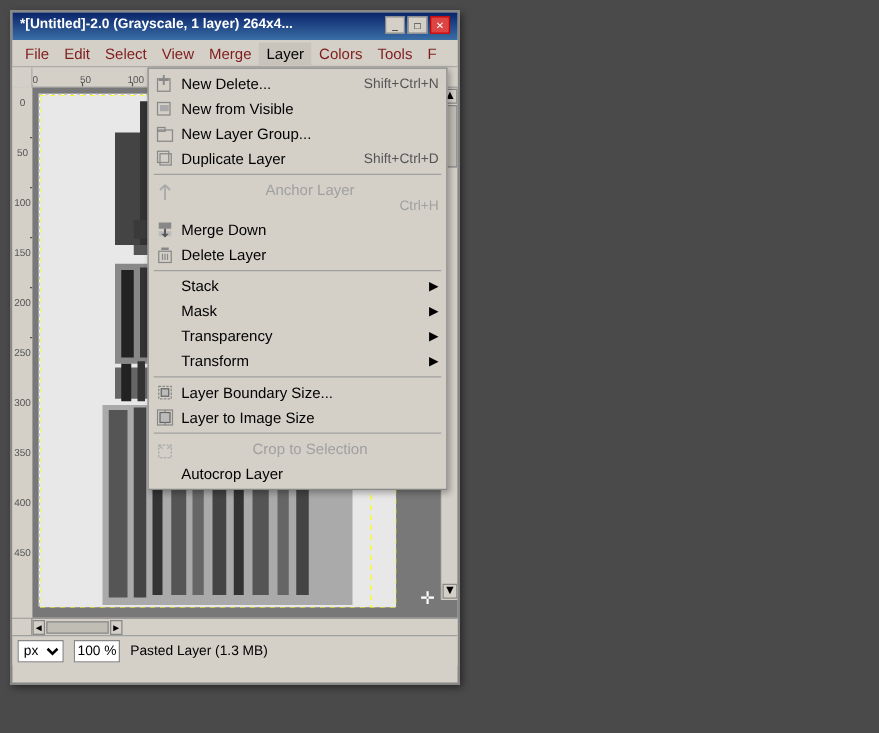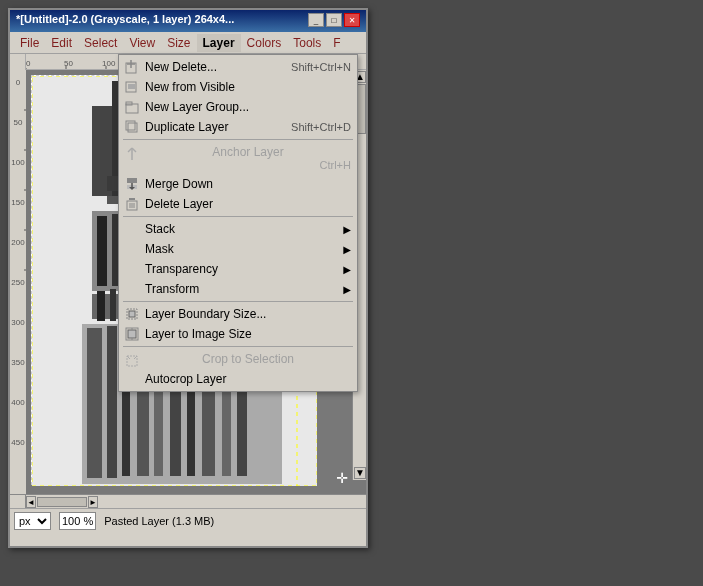--- a/index.html
+++ b/index.html
@@ -70,21 +70,20 @@
       padding: 2px 6px;
       font-size: 12px;
       cursor: pointer;
       color: #7f1d1d;
       position: relative;
     }
 
     .menu-item:hover, .menu-item.active {
       background: #0a246a;
       color: white;
-      font-weight: bold;
     }
 
     .menu-item.active {
       background: #c8c4bc;
       color: #000;
     }
 
     .status-bar {
       height: 24px;
       background: #d4d0c8;
@@ -172,21 +171,21 @@
       <div class="title-btn">□</div>
       <div class="title-btn" style="background:#d44;color:white;border-color:#c00;">✕</div>
     </div>
   </div>
 
   <div class="menu-bar">
     <div class="menu-item">File</div>
     <div class="menu-item">Edit</div>
     <div class="menu-item">Select</div>
     <div class="menu-item">View</div>
-    <div class="menu-item">Size</div>
+    <div class="menu-item">Merge</div>
     <div class="menu-item active">Layer</div>
     <div class="menu-item">Colors</div>
     <div class="menu-item">Tools</div>
     <div class="menu-item">F</div>
   </div>
 
   <div style="display:flex; height:16px; background:#d4d0c8; border-bottom:1px solid #aaa;">
     <div style="width:16px; height:16px; background:#d4d0c8; border-right:1px solid #aaa; flex-shrink:0;"></div>
     <div style="flex:1; overflow:hidden; position:relative;">
       <svg width="100%" height="16">

